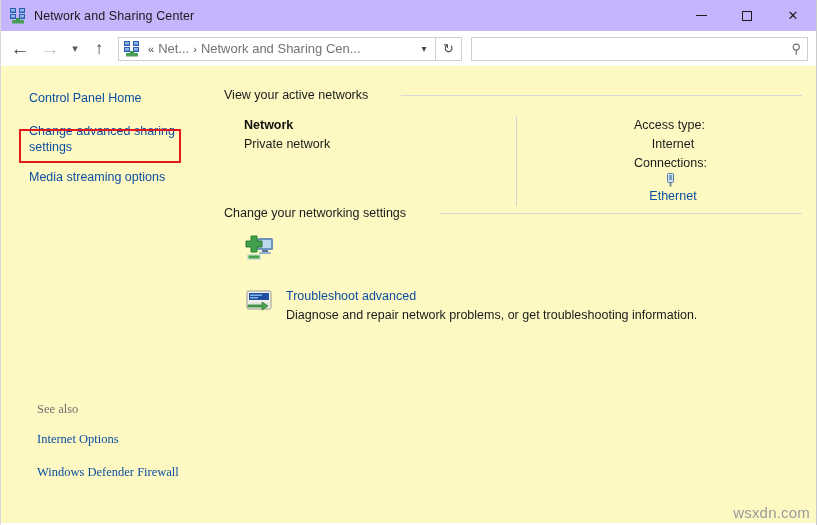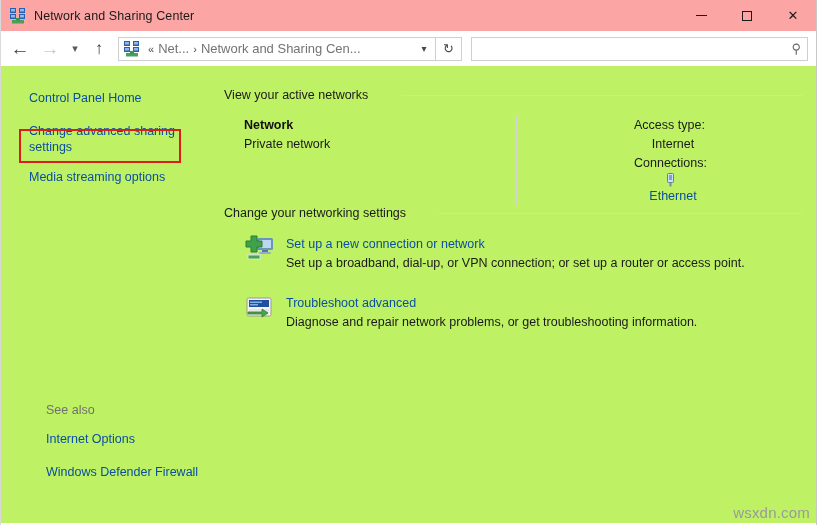--- a/index.html
+++ b/index.html
@@ -21,21 +21,21 @@
     background: #ffffff;
     box-sizing: border-box;
     border-left: 1px solid #d9d9d9;
     border-right: 1px solid #c9c9c9;
   }
 
   
   .titlebar {
     position: relative;
     height: 31px;
-    background: #fca5a5;
+    background: #c4b5fd;
     display: flex;
     align-items: center;
   }
   .title-icon {
     width: 16px;
     height: 16px;
     margin-left: 9px;
     margin-right: 8px;
     flex: none;
     position: relative;
@@ -179,21 +179,21 @@
     right: 6px;
     color: #6b6b6b;
     font-size: 13px;
     line-height: 1;
   }
 
   
   .content {
     display: flex;
     height: 457px;
-    background: #bef264;
+    background: #fef9c3;
   }
   .sidebar {
     width: 215px;
     flex: none;
     position: relative;
     padding-top: 24px;
     box-sizing: border-box;
   }
   .side-link {
     display: block;
@@ -202,23 +202,24 @@
     line-height: 16px;
     padding: 0 14px 0 28px;
     margin-bottom: 17px;
     text-decoration: none;
     cursor: pointer;
   }
   .side-link.multiline { margin-bottom: 14px; }
 
   .see-also {
     position: absolute;
-    left: 17px;
+    left: 8px;
     bottom: 26px;
     width: 100%;
+    font-family: Liberation Serif, serif;
   }
   .see-also-title {
     color: #707070;
     font-size: 12.5px;
     padding: 0 14px 0 28px;
     margin-bottom: 14px;
   }
 
   
   .highlight-box {
@@ -491,24 +492,20 @@
           <svg width="32" height="32" viewBox="0 0 32 32">
             <rect x="13" y="4" width="16" height="12" rx="1.5" fill="#6b93bd"></rect>
             <rect x="15" y="6" width="12" height="8" fill="#bcd8ef"></rect>
             <rect x="18" y="16" width="6" height="2" fill="#55789c"></rect>
             <rect x="15" y="18" width="12" height="2" rx="1" fill="#8fb0cd"></rect>
             <rect x="3" y="20" width="14" height="6" rx="1" fill="#cfe3cf"></rect>
             <rect x="4.5" y="21.5" width="11" height="3" fill="#4aa34f"></rect>
             <path d="M7 2 h6 v5 h5 v6 h-5 v5 h-6 v-5 h-5 v-6 h5 z" fill="#3fa24a" stroke="#2e7c36" stroke-width="1"></path>
           </svg>
         </span>
-        <div class="task-body">
-          <a class="task-link">Set up a new connection or network</a>
-          <div class="task-desc">Set up a broadband, dial-up, or VPN connection; or set up a router or access point.</div>
-        </div>
       </div>
 
       <div class="task">
         <span class="task-icon">
           <svg width="32" height="32" viewBox="0 0 32 32">
             <rect x="3" y="5" width="24" height="18" rx="1.5" fill="#f2f2ee" stroke="#9a9a92" stroke-width="1"></rect>
             <rect x="5" y="7" width="20" height="7" fill="#1f4f9e"></rect>
             <rect x="6" y="8.5" width="12" height="1.5" fill="#7fb0e8"></rect>
             <rect x="6" y="11" width="8" height="1.5" fill="#7fb0e8"></rect>
             <rect x="5" y="16" width="20" height="5" fill="#e6e6e0"></rect>

